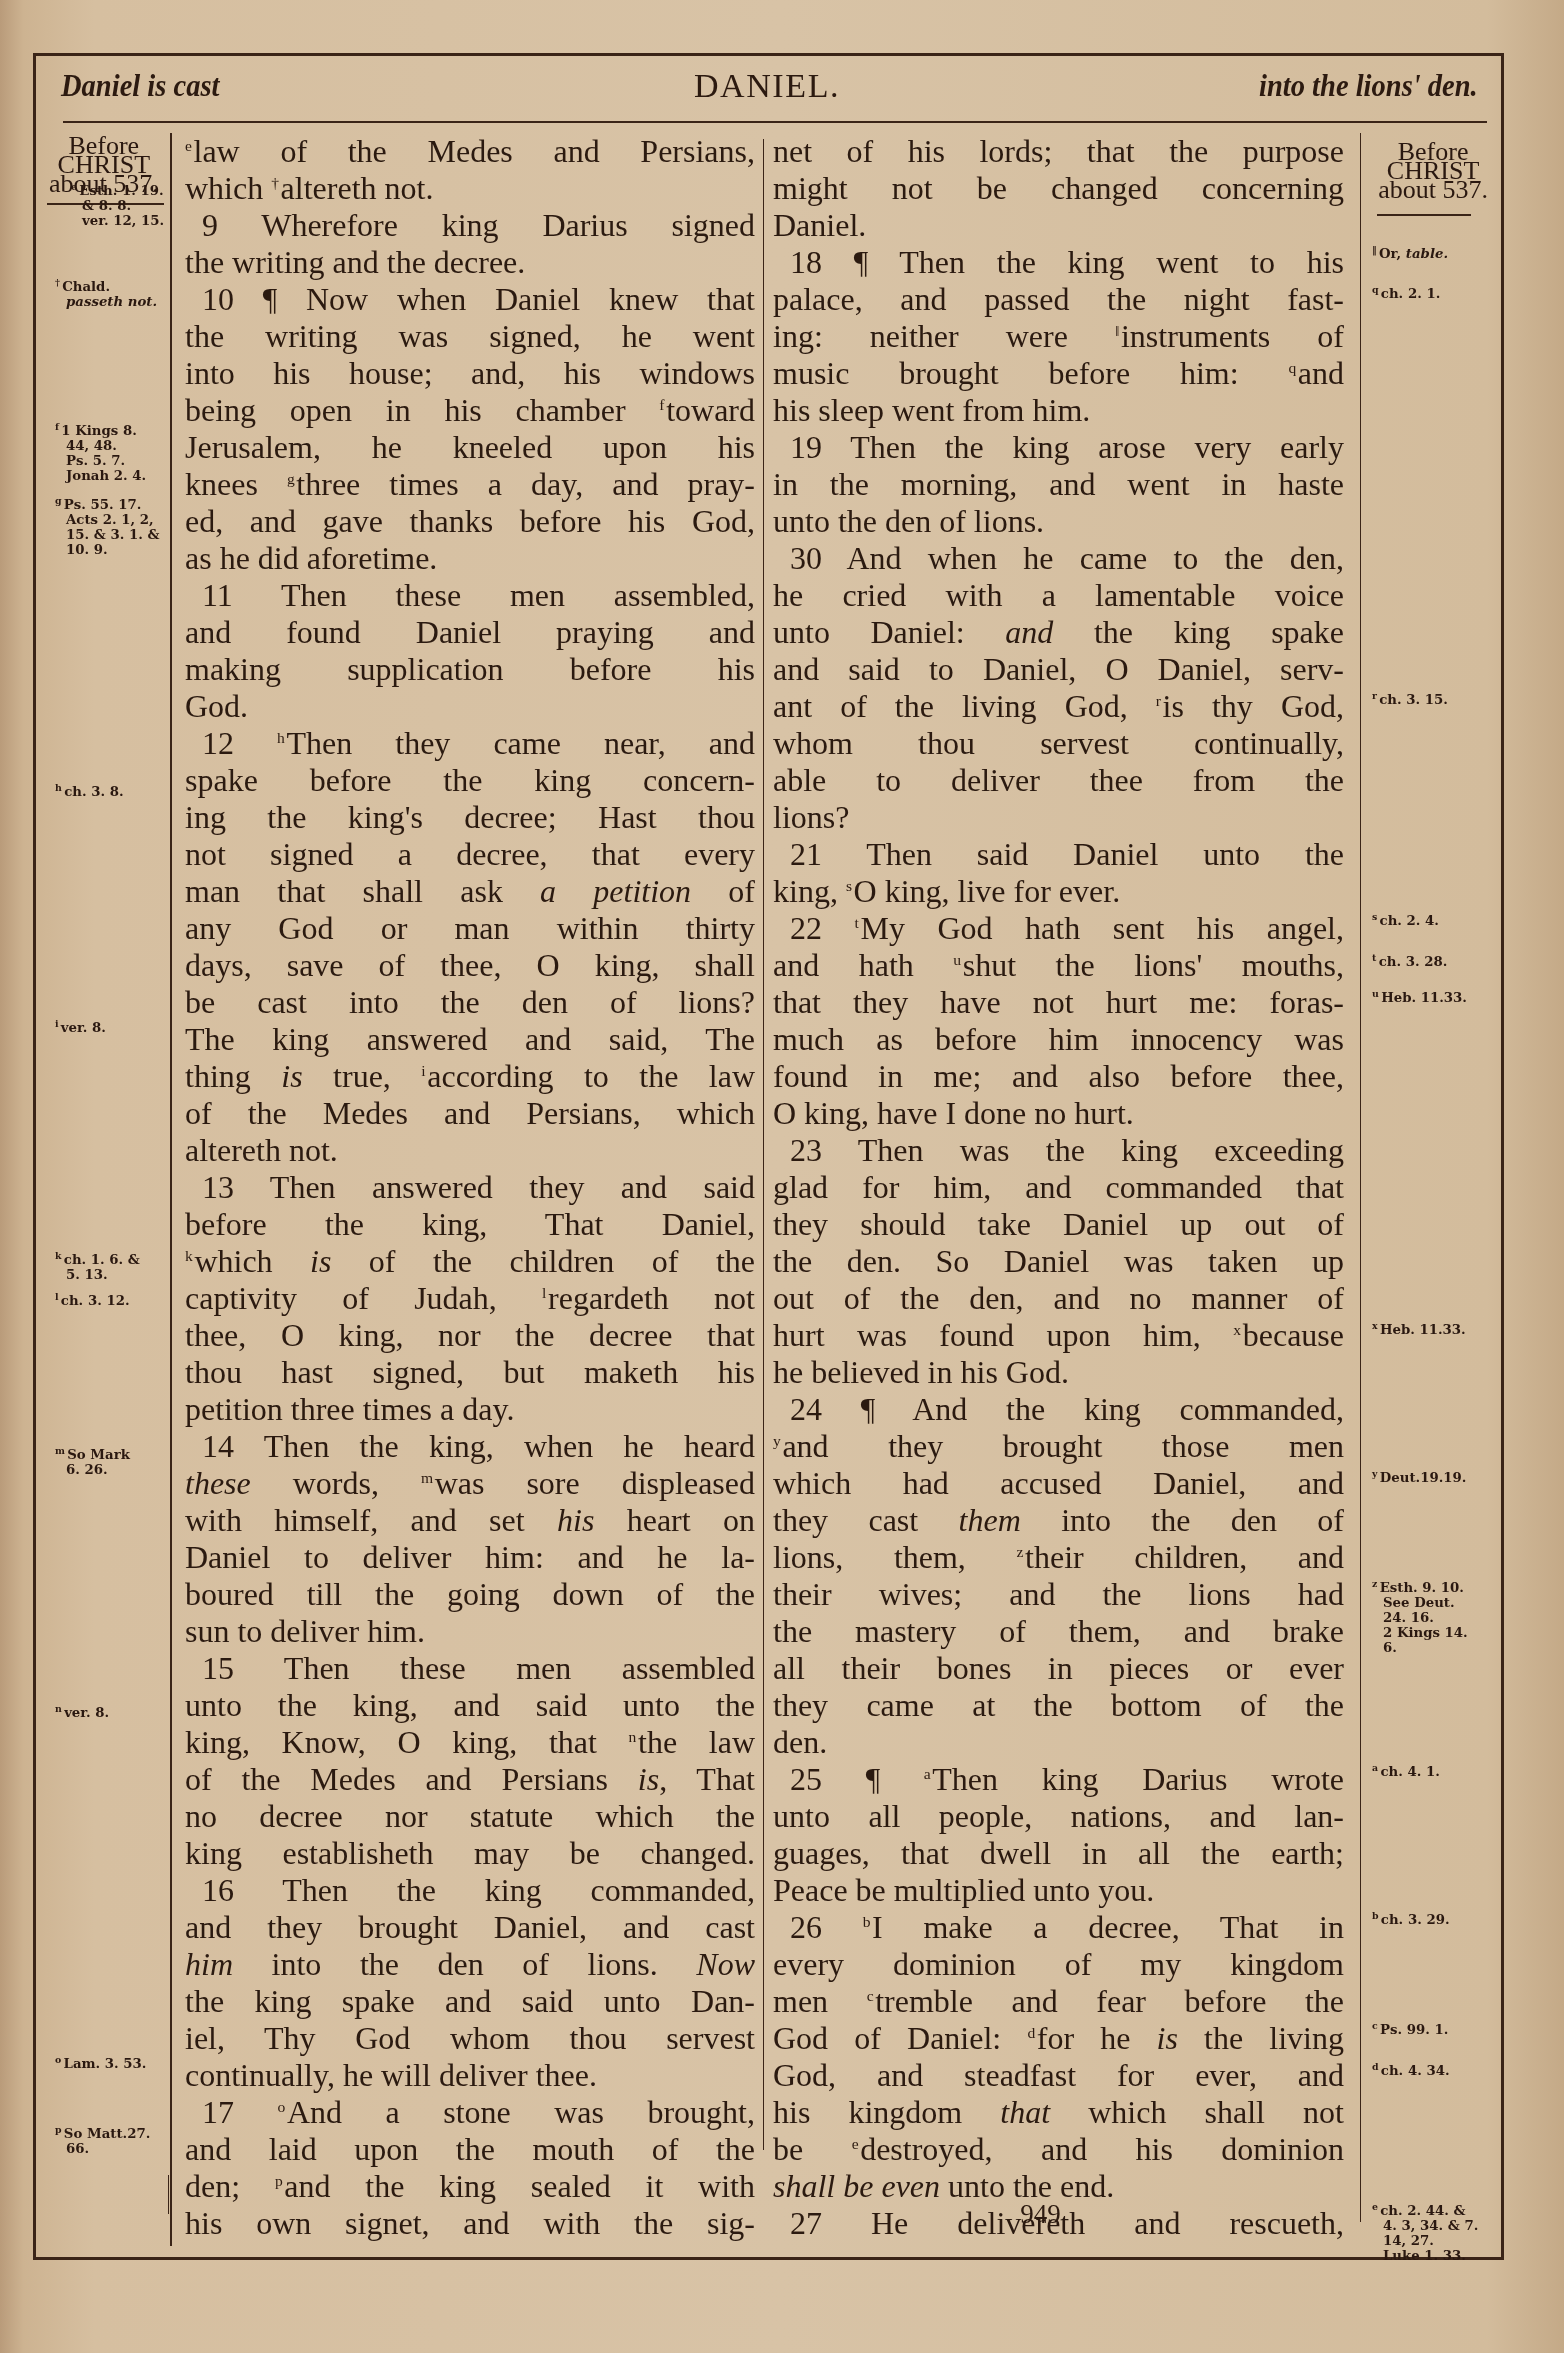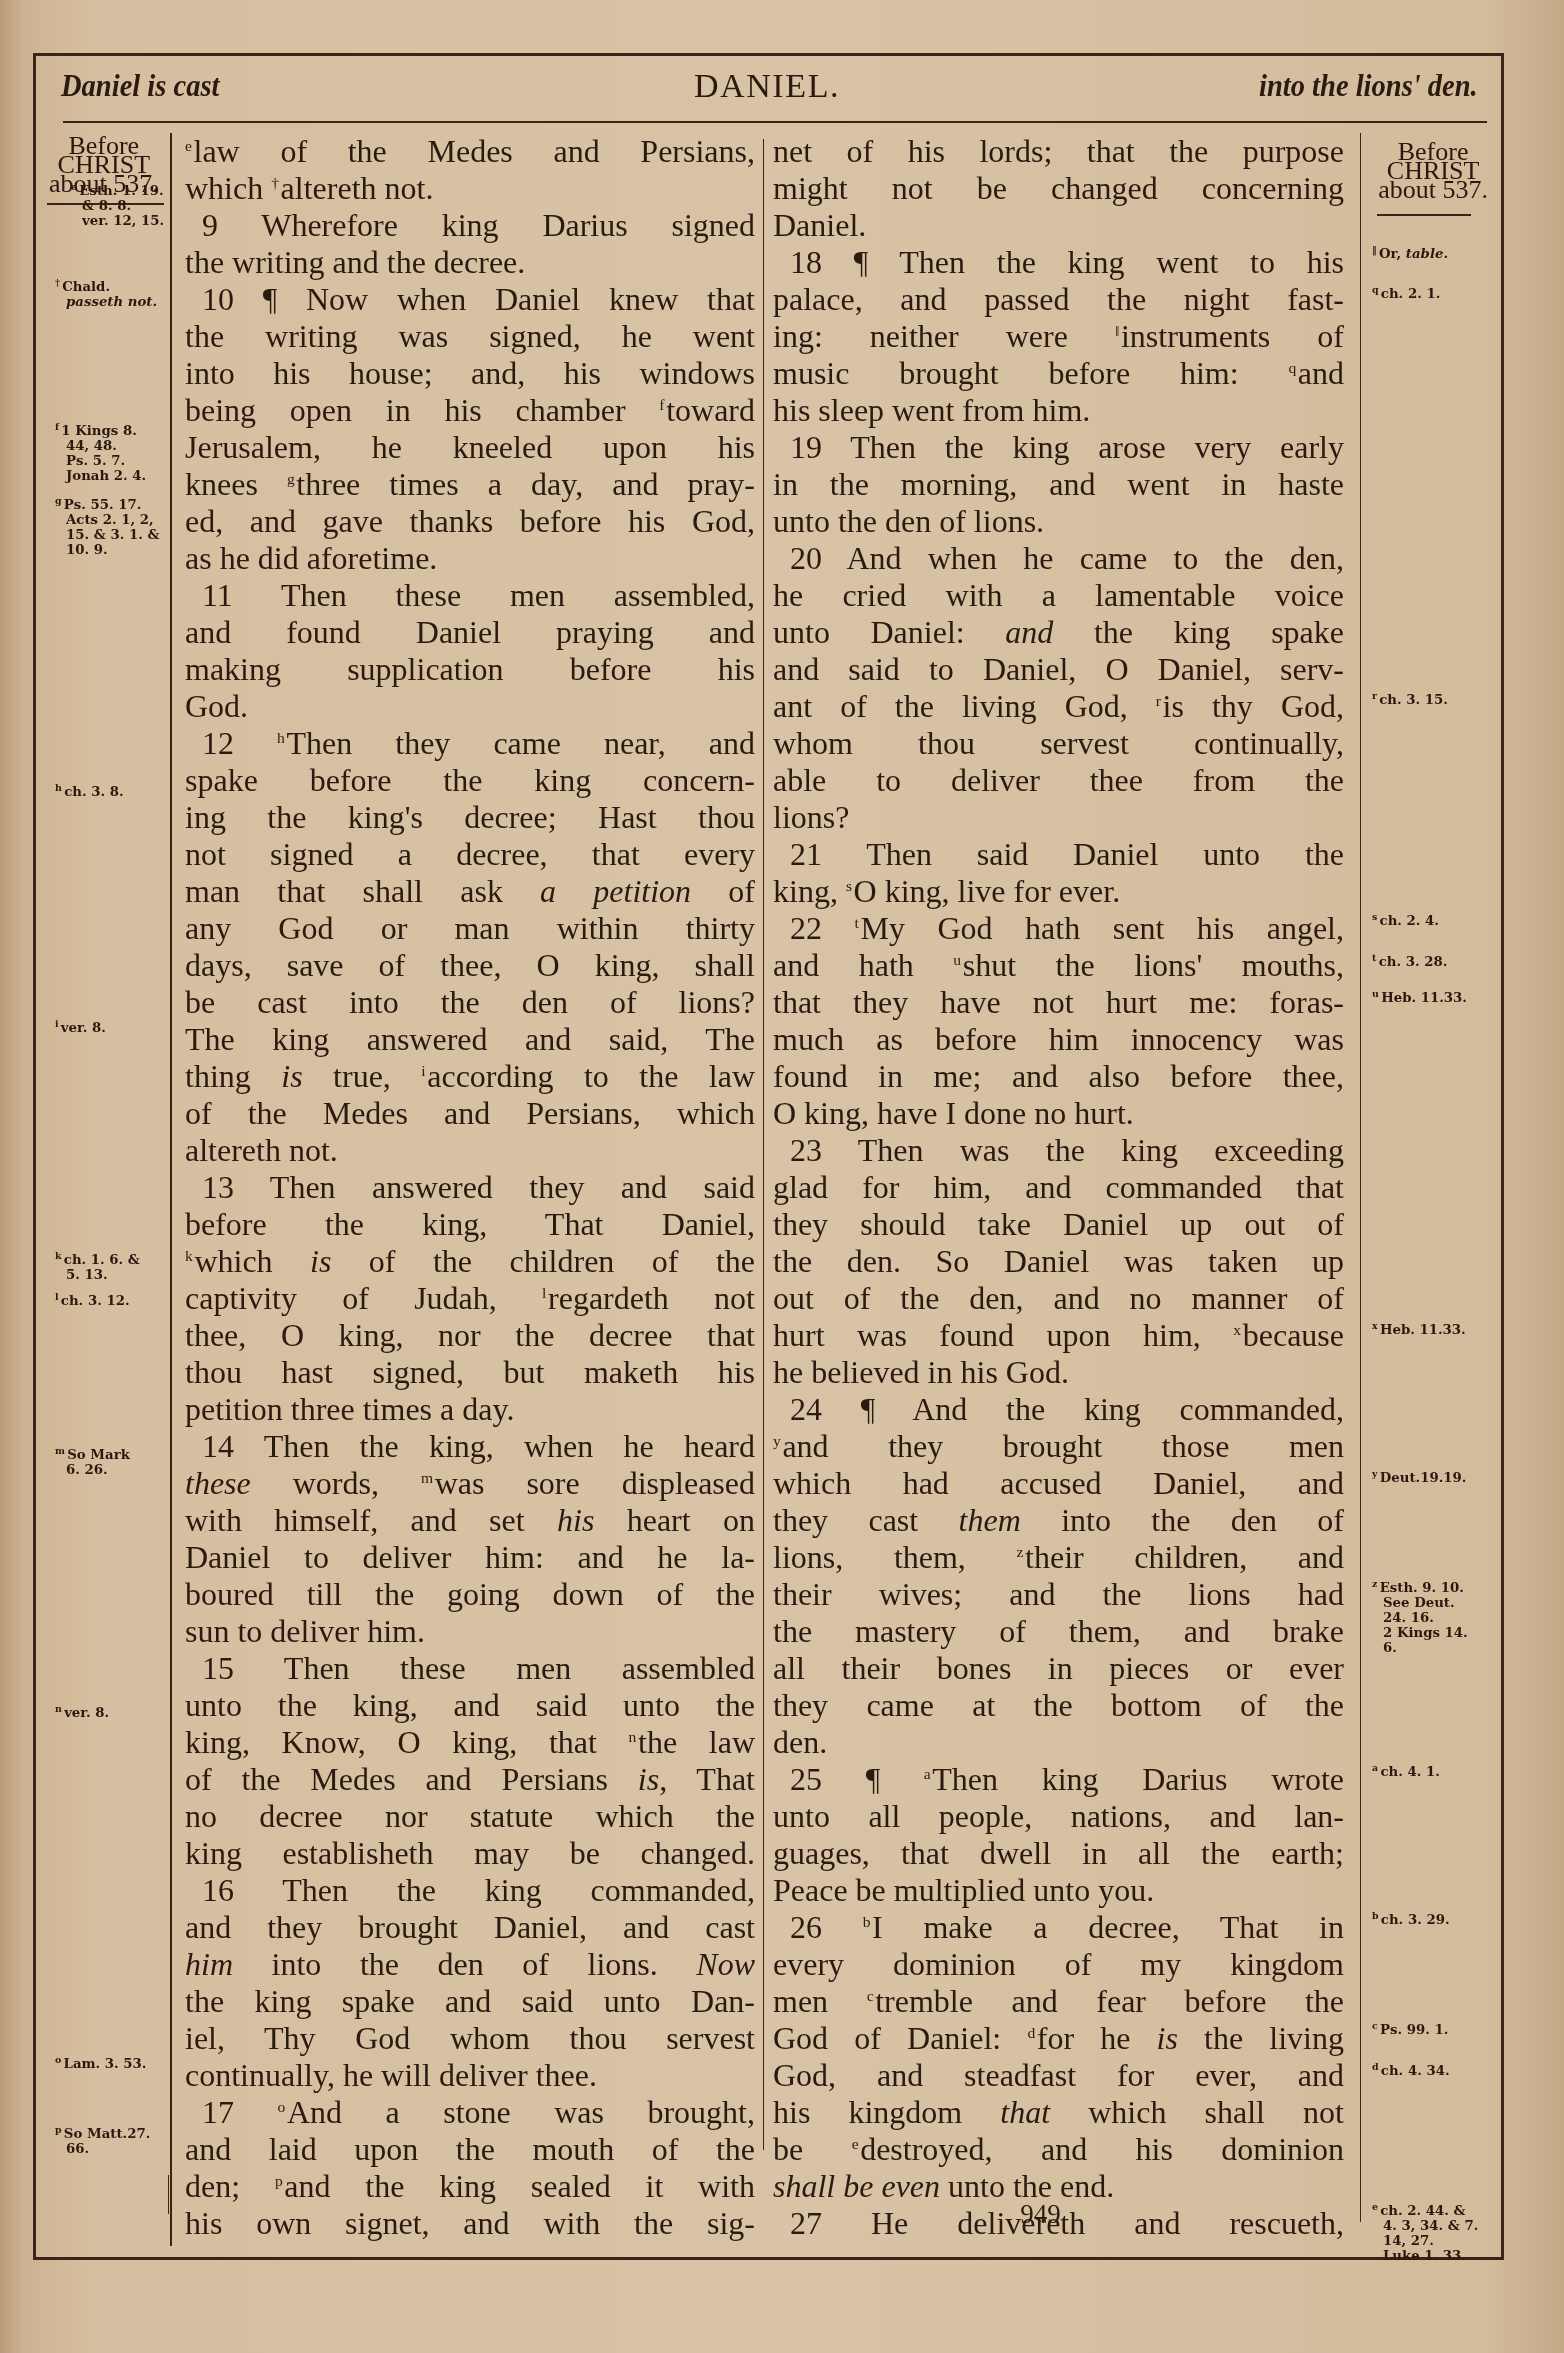--- a/index.html
+++ b/index.html
@@ -206,21 +206,21 @@
     <span class="ln"><span>might not be changed concerning</span></span>
     <span class="ln last"><span>Daniel.</span></span>
     <span class="ln indent"><span>18 ¶ Then the king went to his</span></span>
     <span class="ln"><span>palace, and passed the night fast-</span></span>
     <span class="ln"><span>ing: neither were </span><sup>‖</sup><span>instruments of</span></span>
     <span class="ln"><span>music brought before him: </span><sup>q</sup><span>and</span></span>
     <span class="ln last"><span>his sleep went from him.</span></span>
     <span class="ln indent"><span>19 Then the king arose very early</span></span>
     <span class="ln"><span>in the morning, and went in haste</span></span>
     <span class="ln last"><span>unto the den of lions.</span></span>
-    <span class="ln indent"><span>20 And when he came to the den,</span></span>
+    <span class="ln indent"><span>30 And when he came to the den,</span></span>
     <span class="ln"><span>he cried with a lamentable voice</span></span>
     <span class="ln"><span>unto Daniel: </span><i>and</i><span> the king spake</span></span>
     <span class="ln"><span>and said to Daniel, O Daniel, serv-</span></span>
     <span class="ln"><span>ant of the living God, </span><sup>r</sup><span>is thy God,</span></span>
     <span class="ln"><span>whom thou servest continually,</span></span>
     <span class="ln"><span>able to deliver thee from the</span></span>
     <span class="ln last"><span>lions?</span></span>
     <span class="ln indent"><span>21 Then said Daniel unto the</span></span>
     <span class="ln last"><span>king, </span><sup>s</sup><span>O king, live for ever.</span></span>
     <span class="ln indent"><span>22 </span><sup>t</sup><span>My God hath sent his angel,</span></span>

